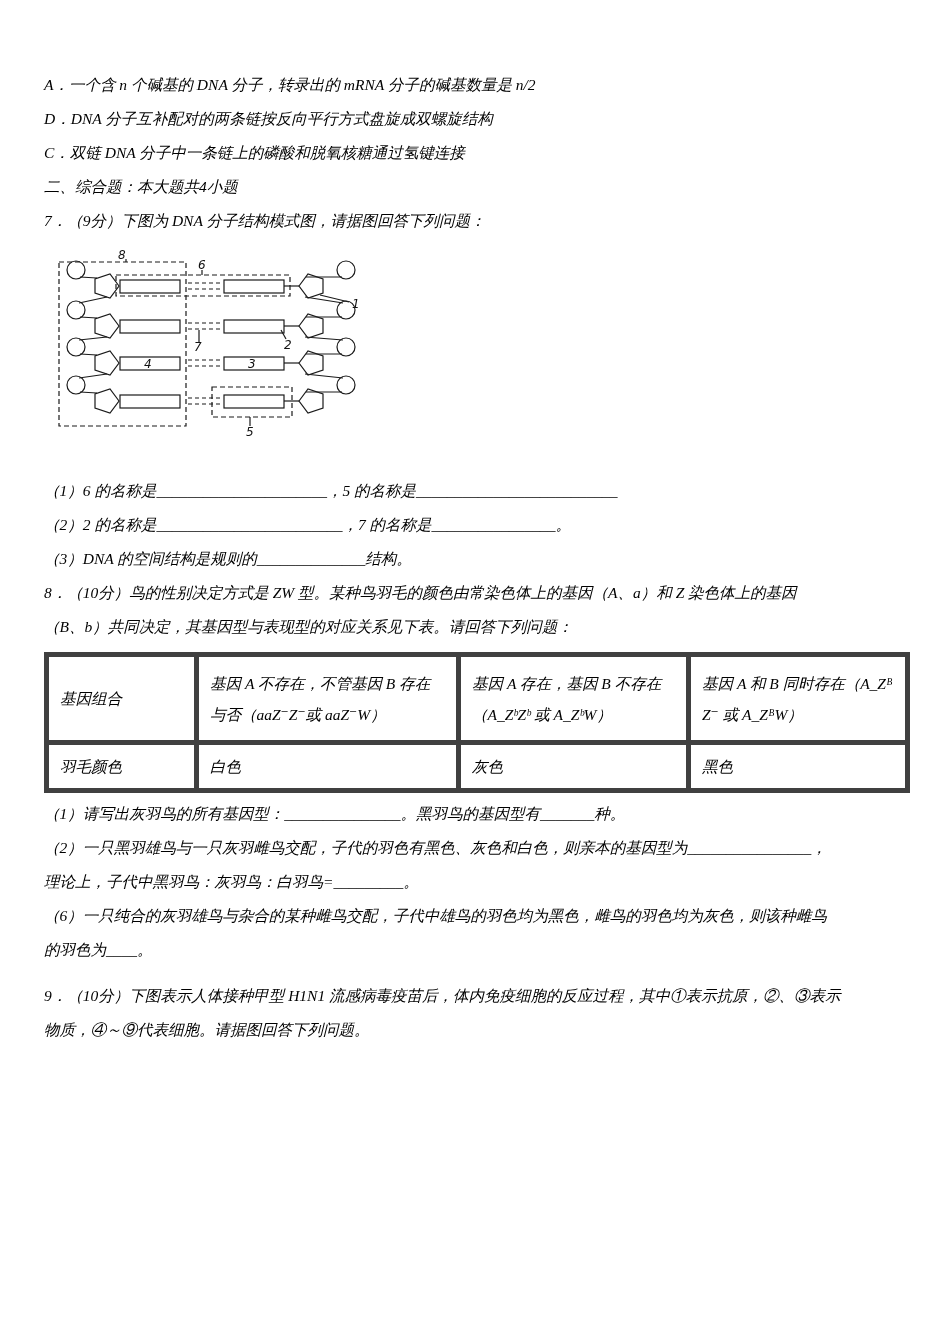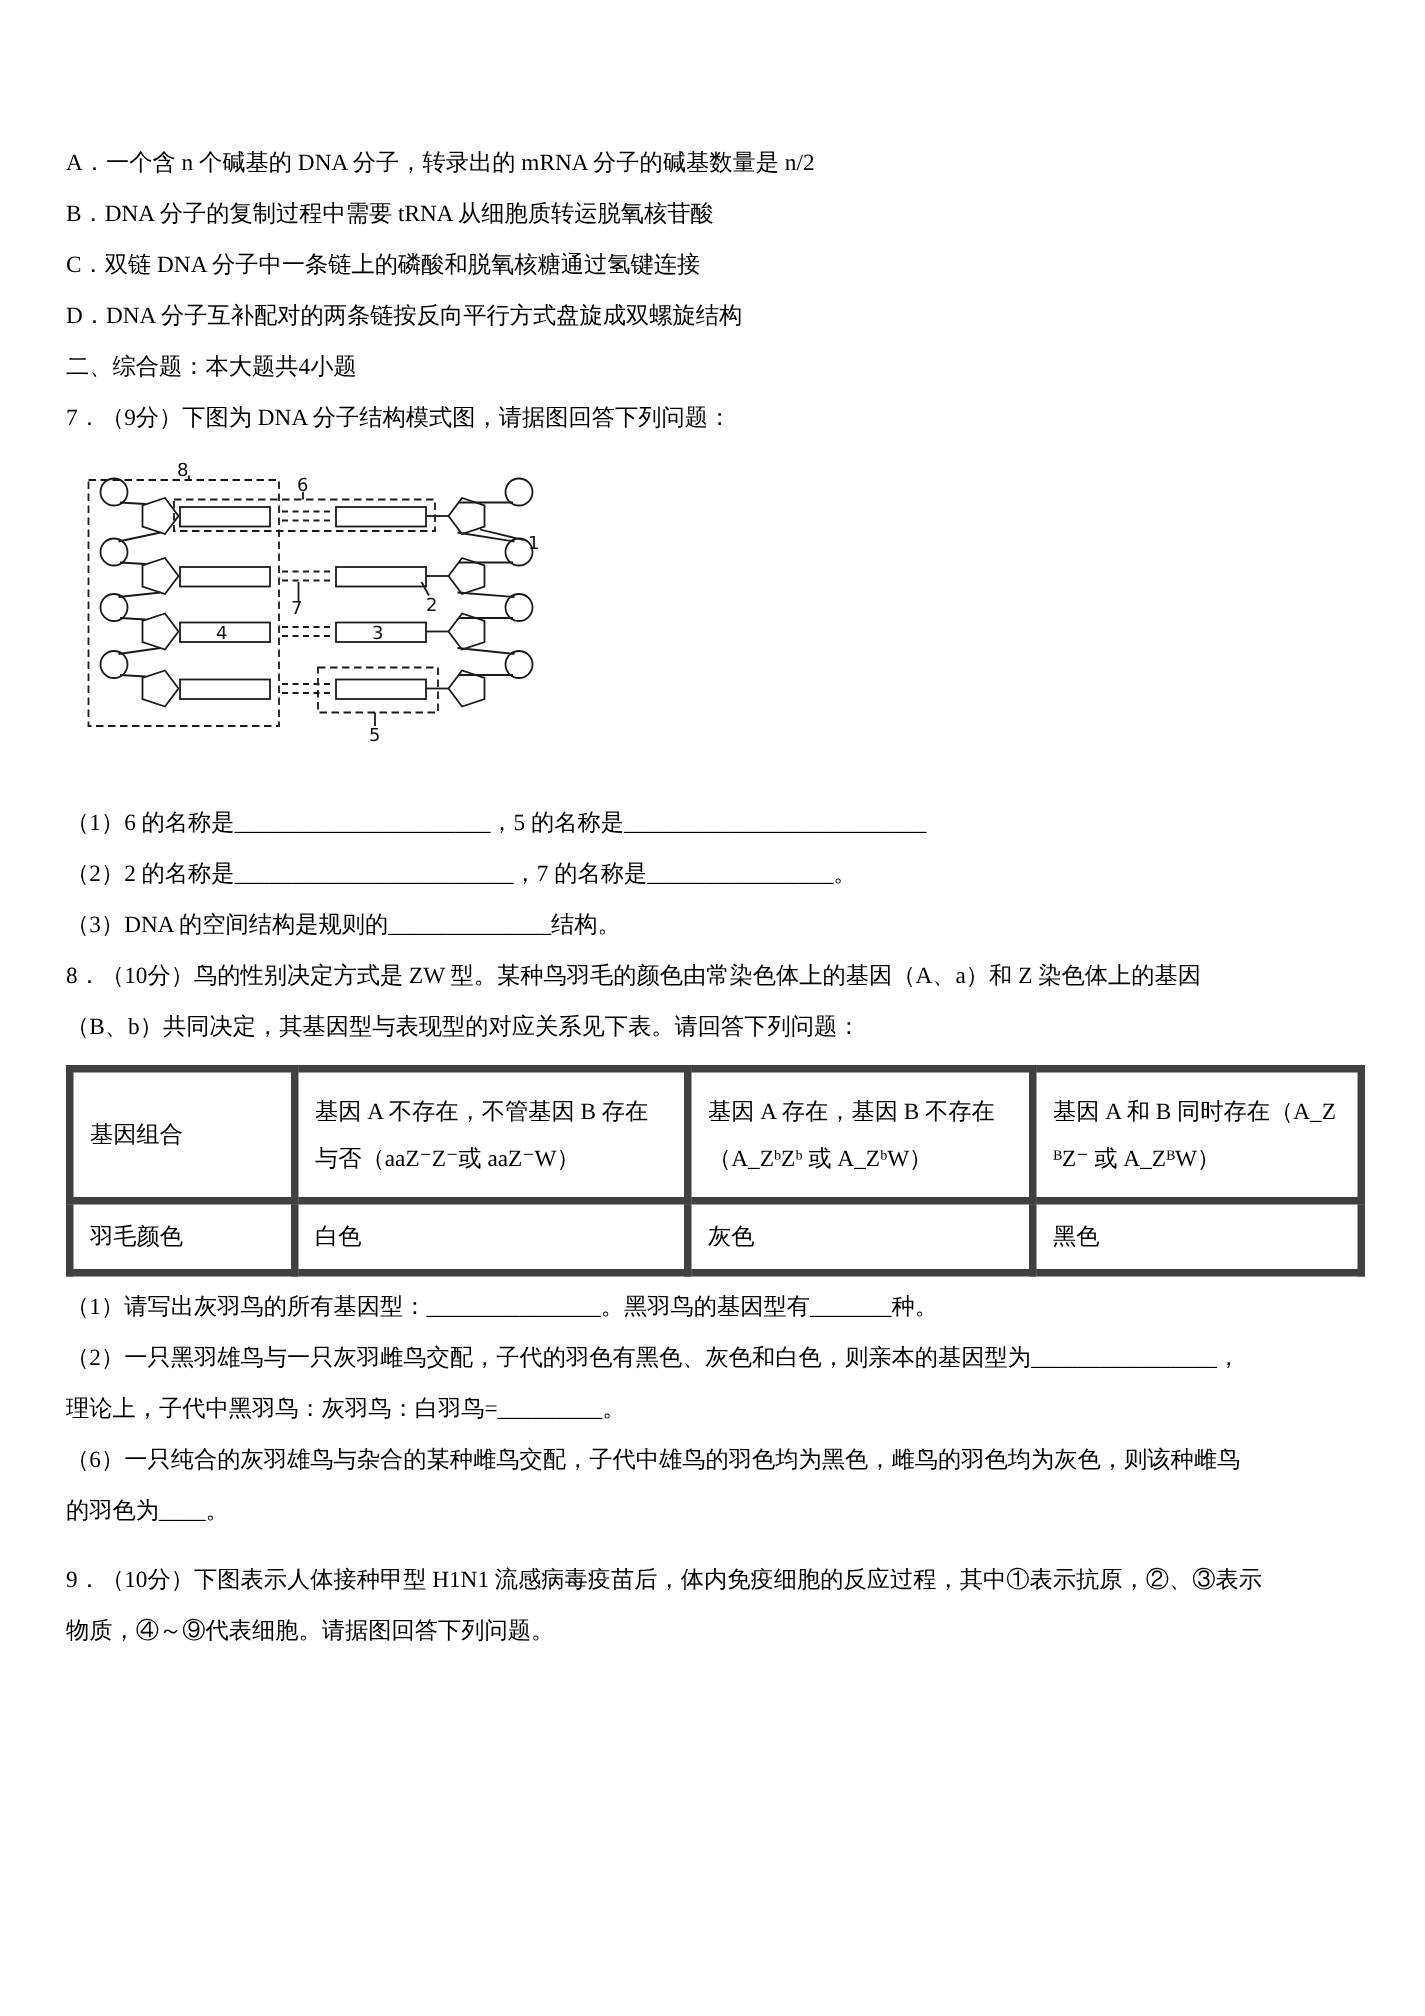--- a/index.html
+++ b/index.html
@@ -2,21 +2,21 @@
 <html><head>
 <meta charset="utf-8">
 <style>
   * { box-sizing: border-box; }
   html, body { margin: 0; padding: 0; background: #ffffff; }
   body {
     width: 950px; min-height: 1344px; color: #000;
     font-family: "Liberation Serif", "DejaVu Serif", serif;
     font-size: 15.5px;
   }
-  .page { padding: 92px 40px 40px 44px; }
+  .page { padding: 68px 40px 40px 44px; font-style: italic; }
   .tline { line-height: 34px; }
   .figure-wrap { margin: 12px 0 34px 10px; }
   svg { display: block; }
   svg text {
     font-family: "DejaVu Sans", sans-serif;
     font-size: 12px; fill: #111; stroke: none;
   }
   .q8-table { border-collapse: collapse; width: 100%; margin: 8px 0 4px 0; table-layout: fixed; }
   .q8-table td {
     border: 5px solid #404040; padding: 6px 11px;
@@ -25,23 +25,22 @@
   .q8-table tr.r1 td { height: 88px; }
   .q8-table tr.r2 td { height: 46px; }
   .q9-block { margin-top: 12px; }
 </style>
 </head>
 <body>
 
 <div class="page">
 
   <div class="tline">A．一个含 n 个碱基的 DNA 分子，转录出的 mRNA 分子的碱基数量是 n/2</div>
-  <div class="tline">B．DNA 分子的复制过程中需要 tRNA 从细胞质转运脱氧核苷酸</div>
+  <div class="tline">D．DNA 分子互补配对的两条链按反向平行方式盘旋成双螺旋结构</div>
   <div class="tline">C．双链 DNA 分子中一条链上的磷酸和脱氧核糖通过氢键连接</div>
-  <div class="tline">D．DNA 分子互补配对的两条链按反向平行方式盘旋成双螺旋结构</div>
 
   <div class="tline">二、综合题：本大题共4小题</div>
 
   <div class="tline">7．（9分）下图为 DNA 分子结构模式图，请据图回答下列问题：</div>
 
   <figure class="figure-wrap">
     <svg width="320" height="190" viewBox="0 0 320 190">
       <g stroke="#1a1a1a" stroke-width="1.2" fill="none">
 
         <circle cx="22" cy="20" r="9"></circle>

